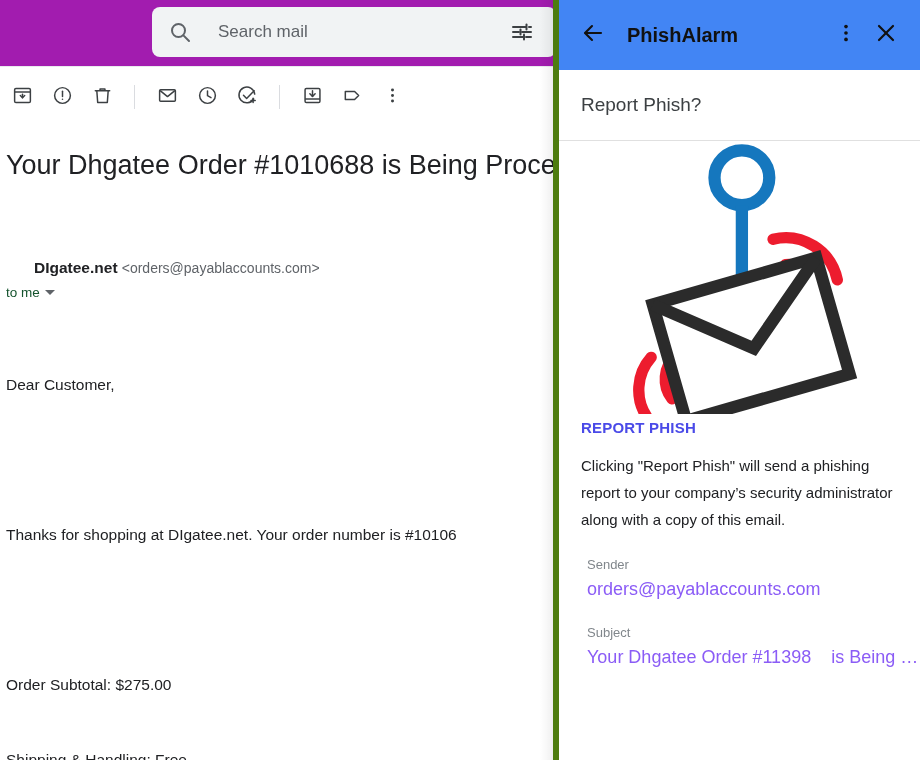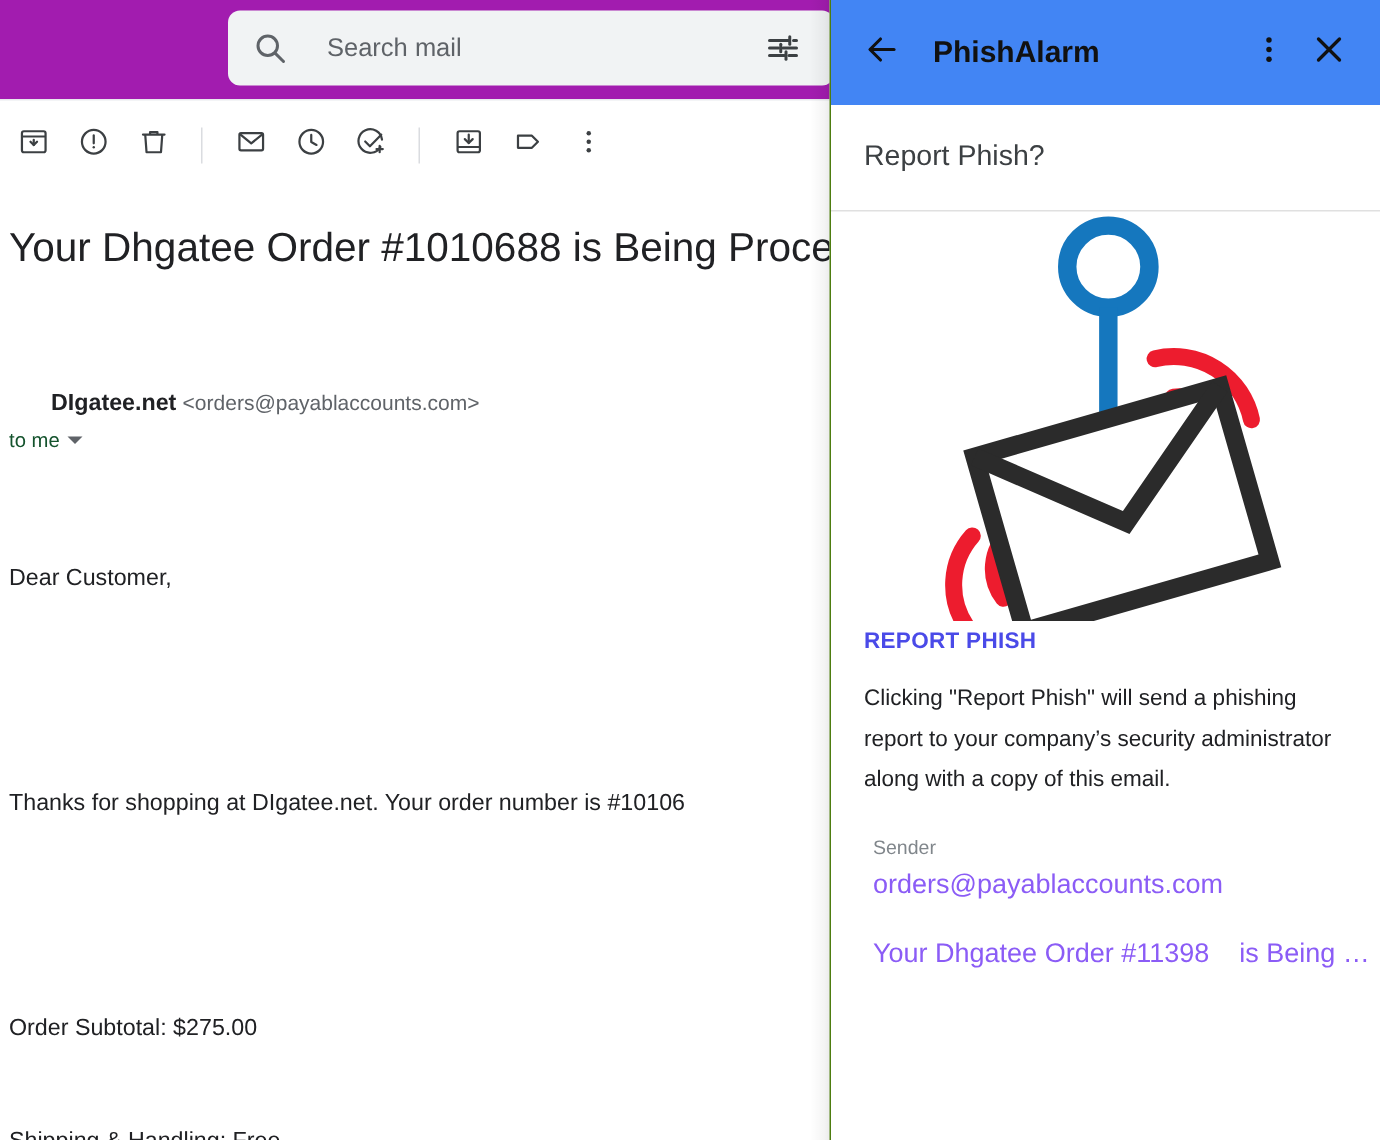--- a/index.html
+++ b/index.html
@@ -98,21 +98,21 @@
     width: 16px; height: 760px;
     background: linear-gradient(to right, rgba(255,255,255,0) 0%, rgba(0,0,0,0.045) 60%, rgba(0,0,0,0.10) 100%);
     pointer-events: none;
   }
 
   
   .panel {
     position: absolute; left: 553px; top: 0;
     width: 367px; height: 760px;
     background: #ffffff;
-    border-left: 1px solid #4d7c0f;
+    border-left: 6px solid #4d7c0f;
     overflow: hidden;
   }
   .panel-header {
     height: 70px; background: #4285f4;
     display: flex; align-items: center; padding: 0 14px;
   }
   .hdr-btn {
     width: 40px; height: 40px; flex: 0 0 auto;
     display: flex; align-items: center; justify-content: center;
     cursor: pointer; border-radius: 50%;
@@ -366,17 +366,18 @@
     <div class="panel-body">
       <div class="report-phish-title" style="color: rgb(74, 74, 232);">REPORT PHISH</div>
       <div class="report-desc">Clicking "Report Phish" will send a phishing report to your company’s security administrator along with a copy of this email.</div>
 
       <div class="field">
         <div class="field-label">Sender</div>
         <div class="field-value">orders@payablaccounts.com</div>
       </div>
 
       <div class="field">
+        <div class="field-label">Subject</div>
         <div class="field-value">Your Dhgatee Order #11398    is Being …</div>
       </div>
     </div>
   </div>
 </div>
 
 </body></html>

